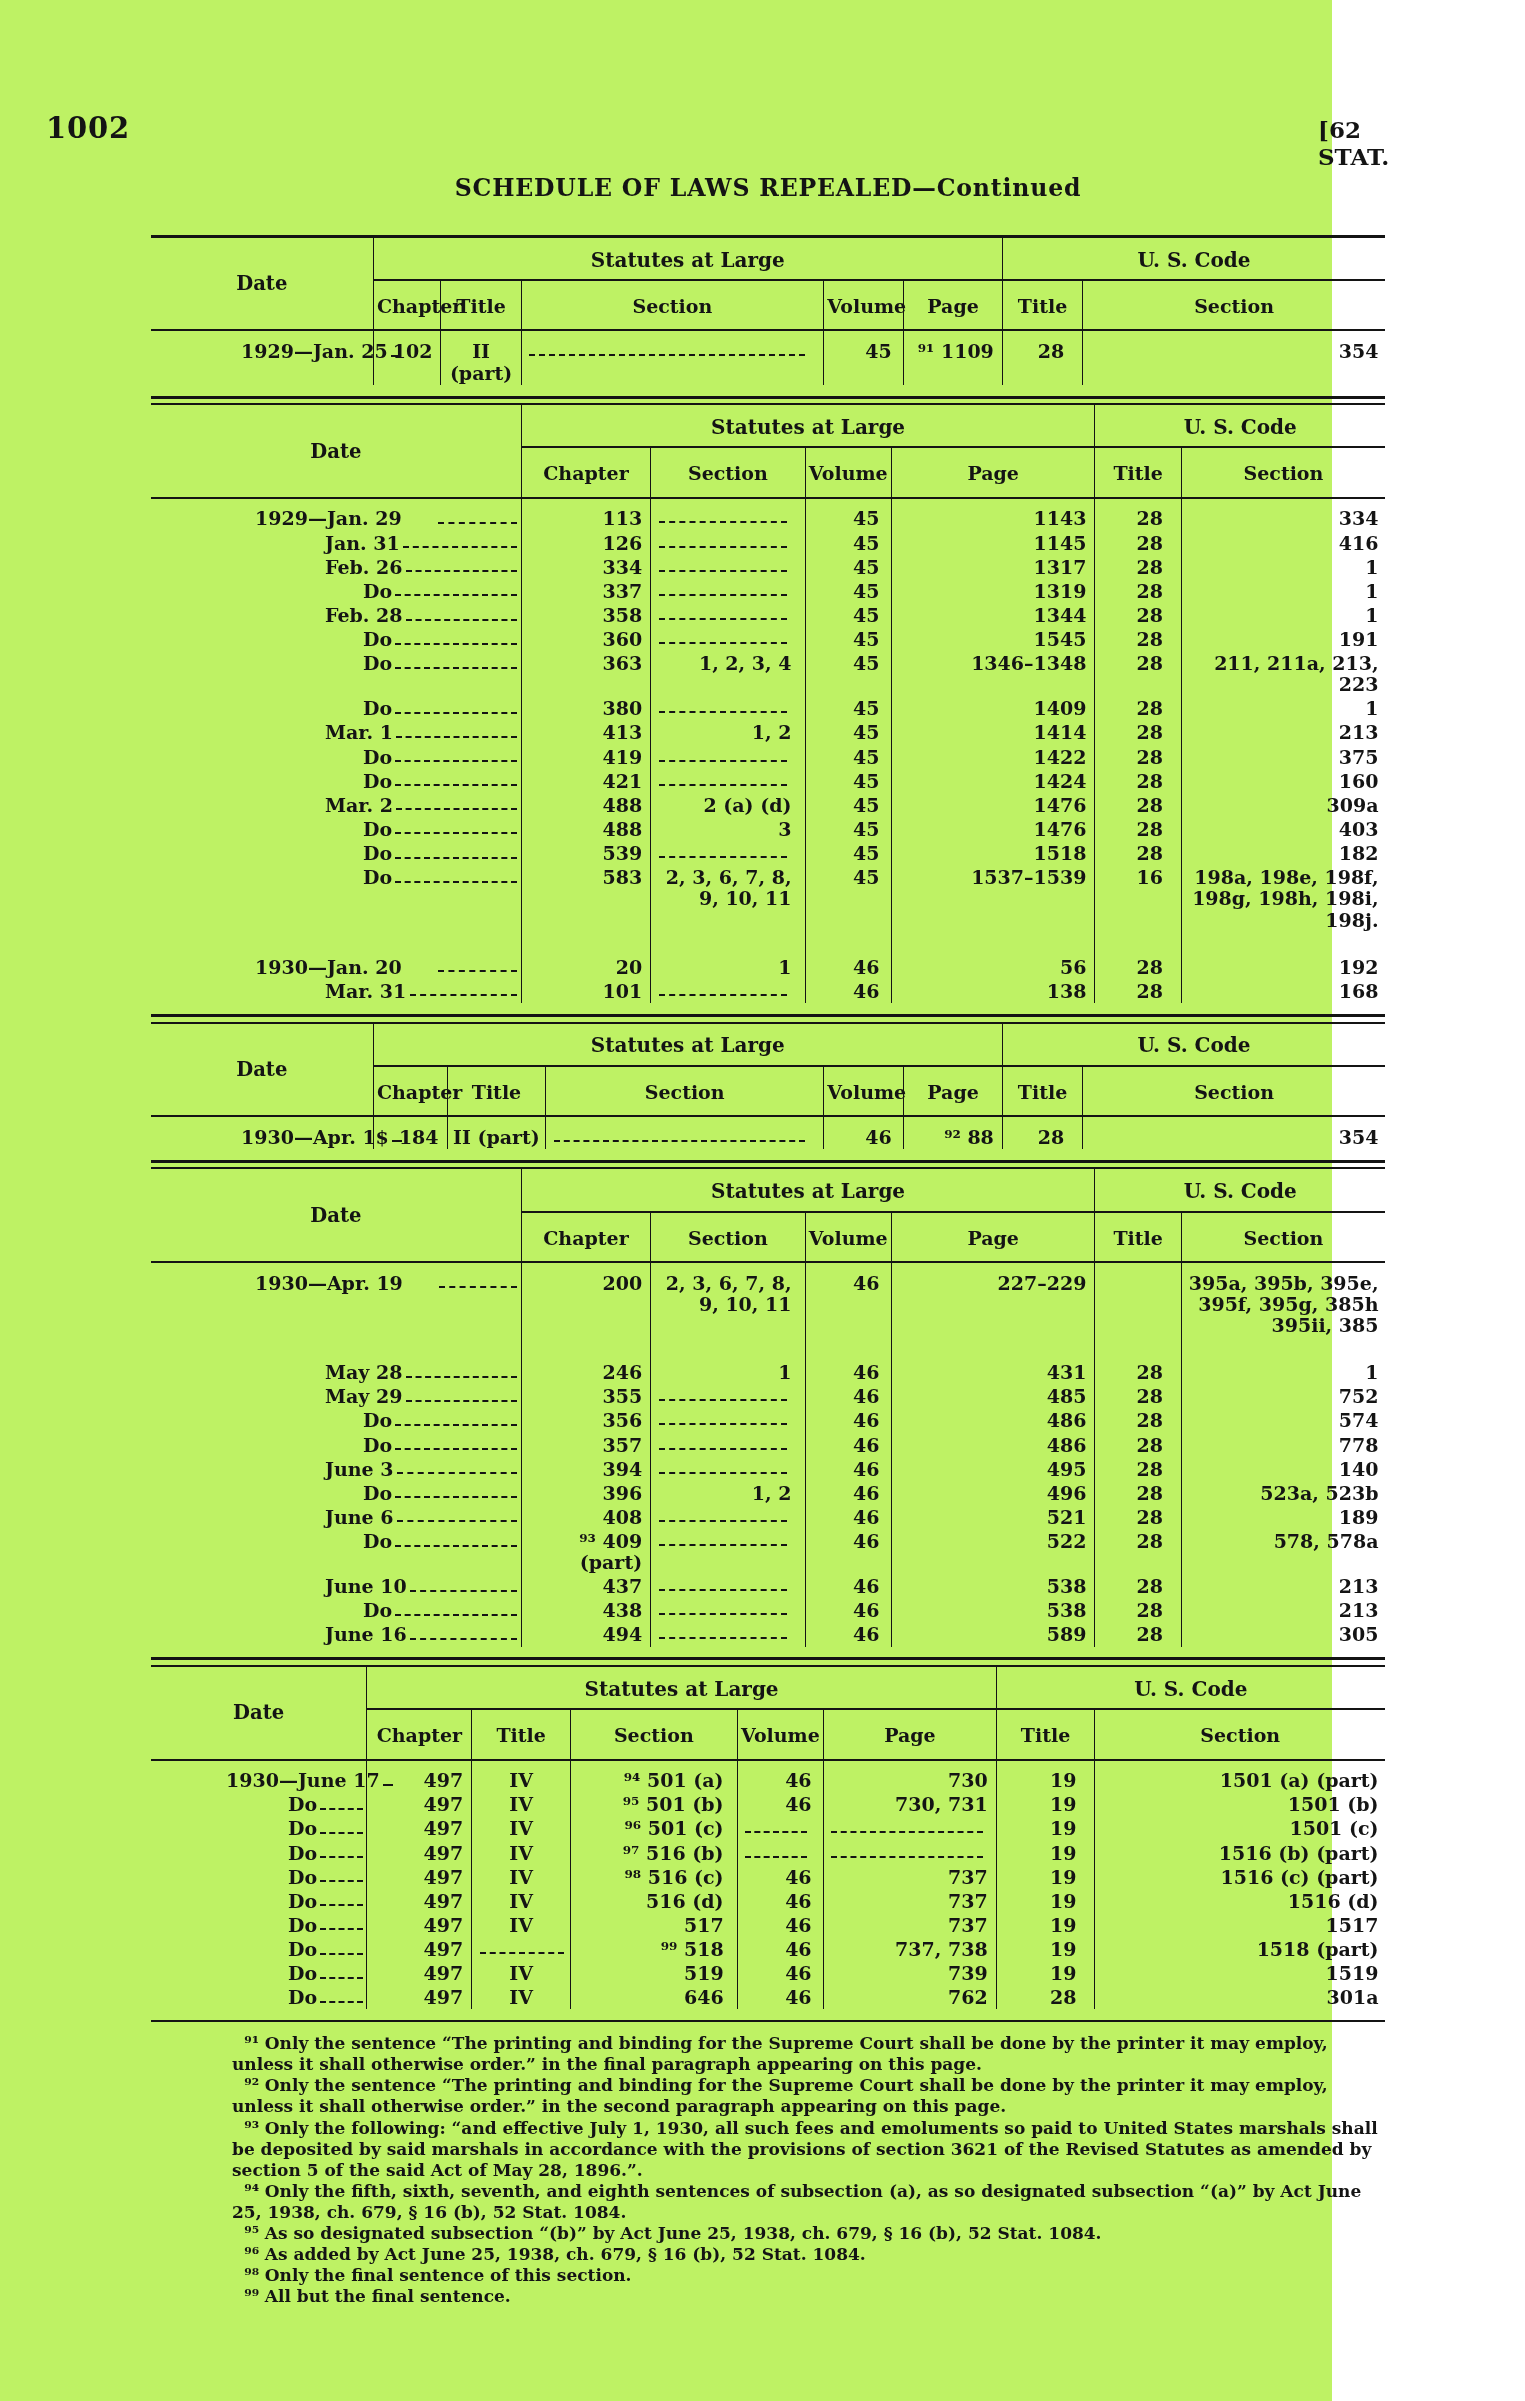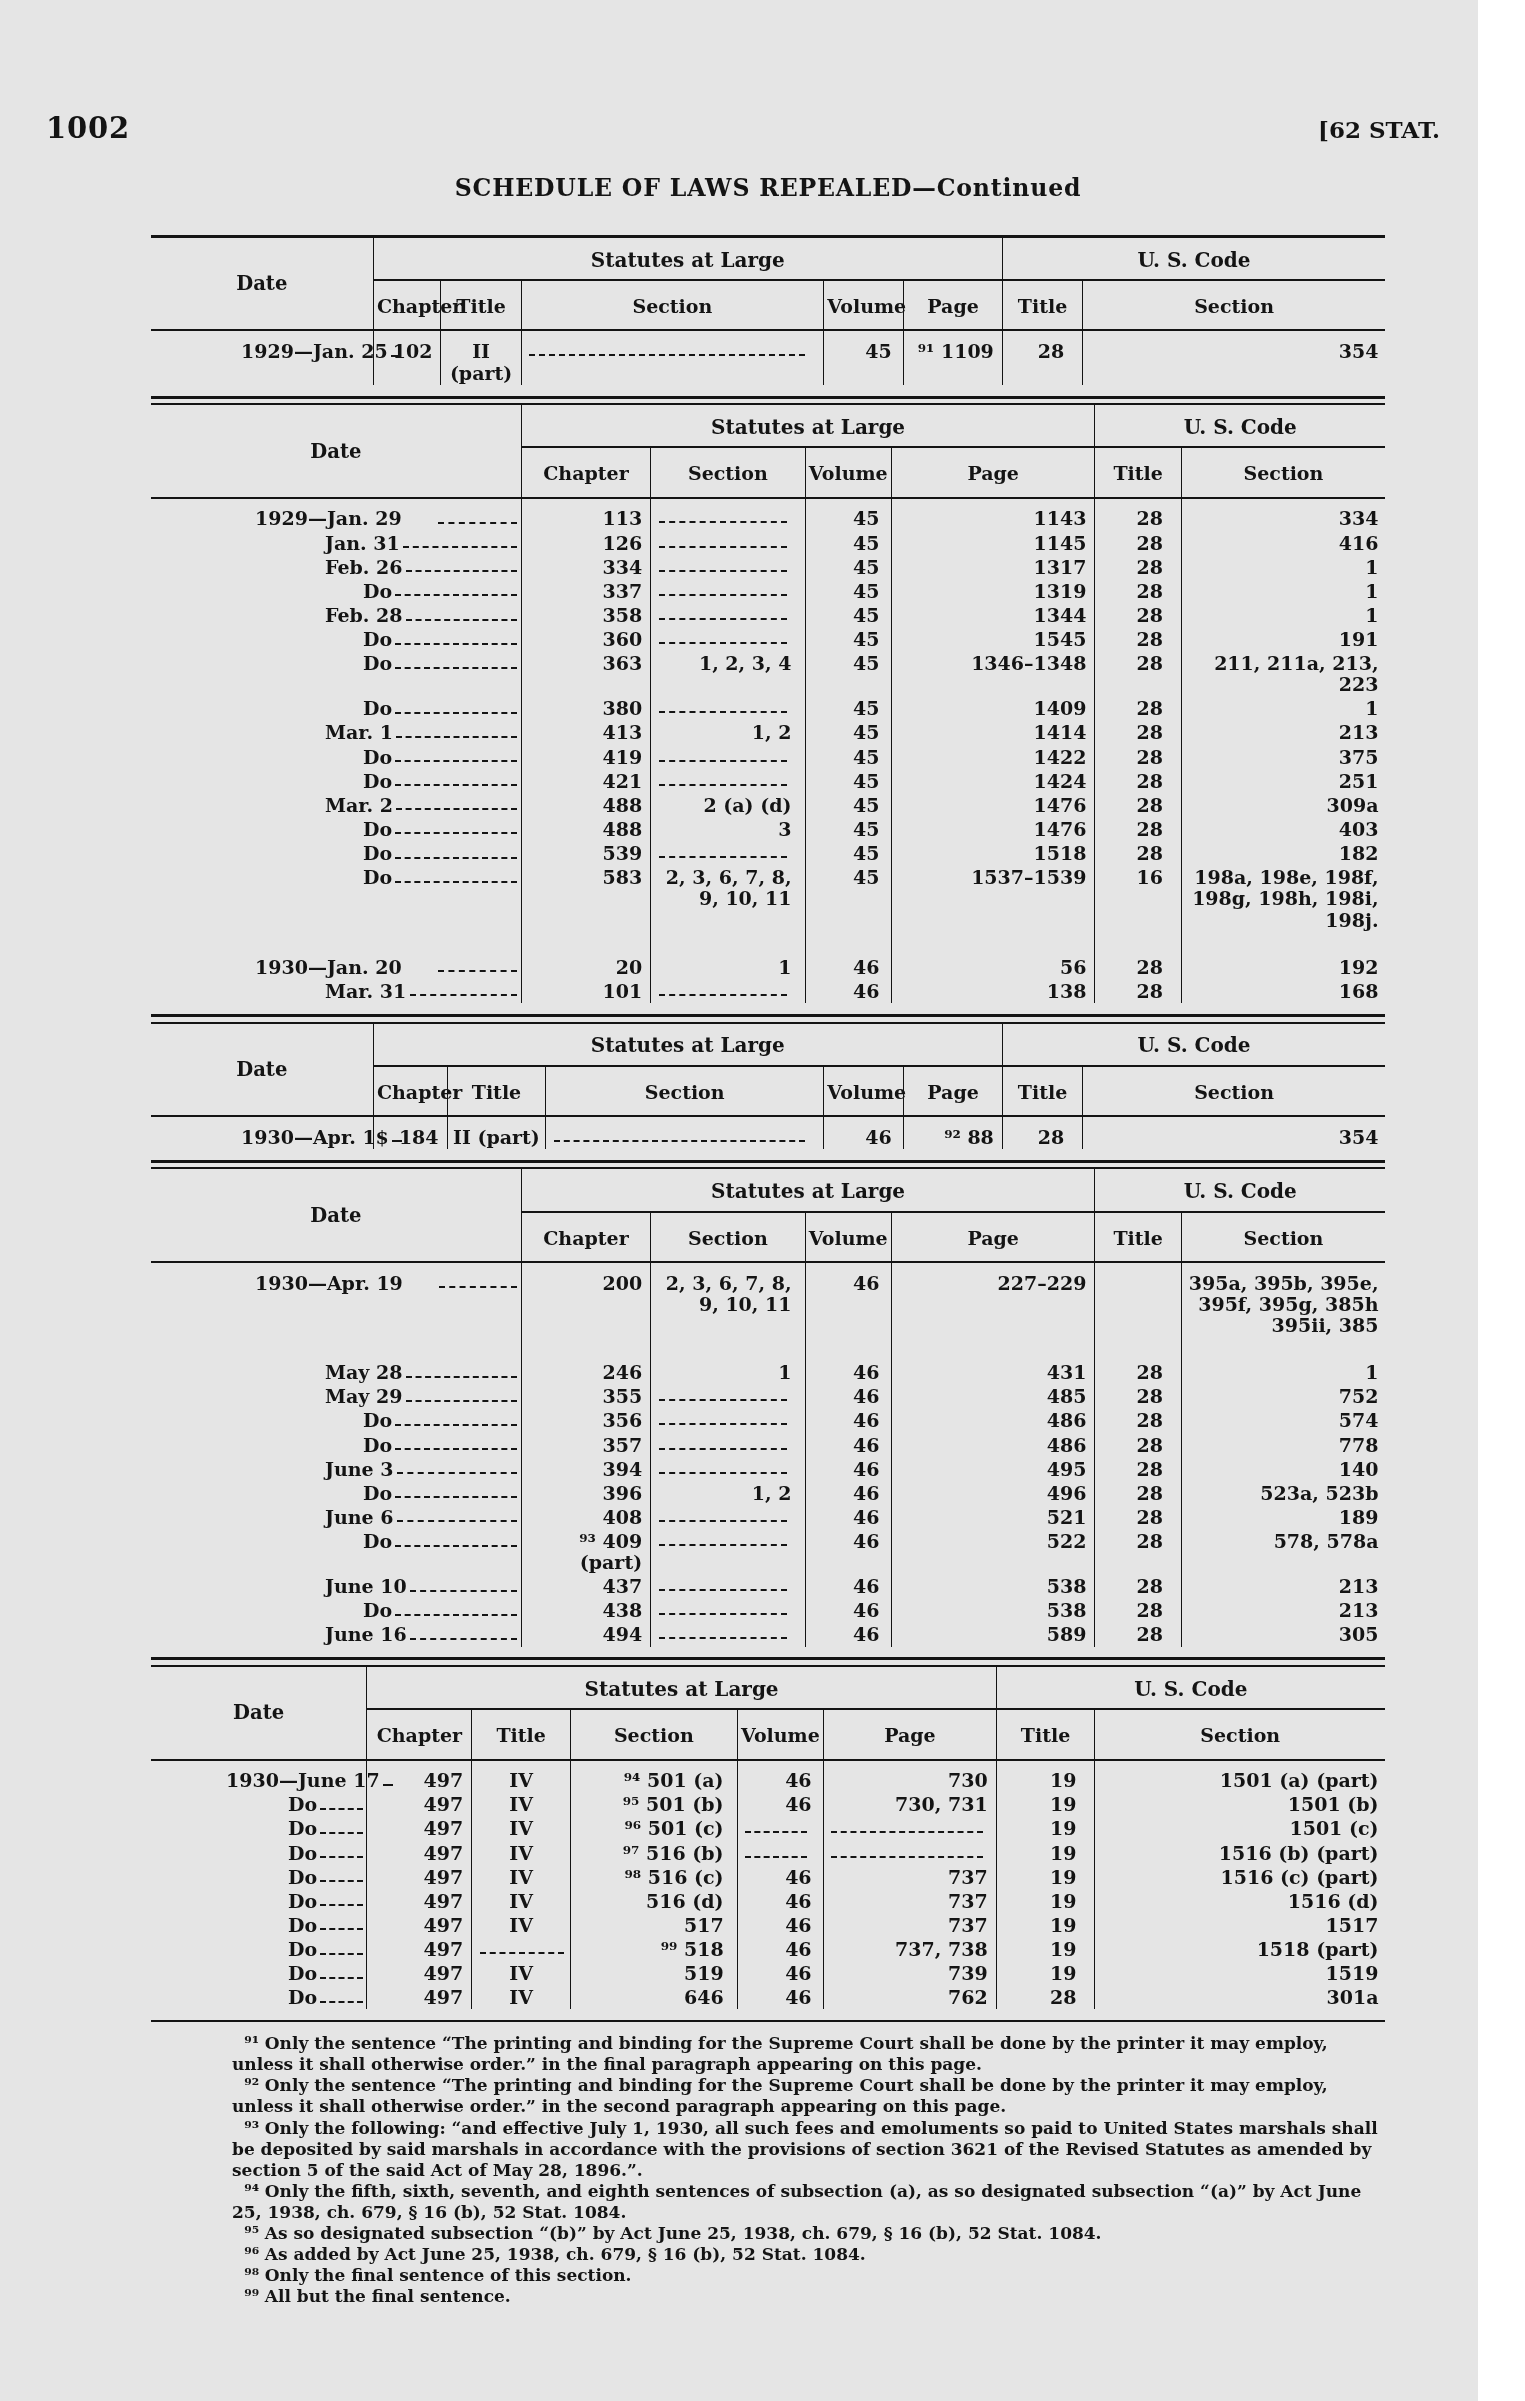--- a/index.html
+++ b/index.html
@@ -2,21 +2,21 @@
 <html style="font-size:13px"><head>
 <meta charset="utf-8">
 <title>1002 — Public Laws</title>
 <style>
   html,body{margin:0;padding:0;}
   body{
     width:1526px;height:2401px;overflow:hidden;
     background:#ffffff;color:#141414;
     font-family:"DejaVu Serif","Liberation Serif",serif;
   }
-  .page{position:relative;width:1478px;height:2401px;background:#e5e5e5;}
+  .page{position:relative;width:1332px;height:2401px;background:#bef264;}
 
   
   .hdr-num{position:absolute;left:46px;top:111px;font-size:29px;font-weight:700;letter-spacing:0.8px;}
   .hdr-center{position:absolute;left:290px;top:116px;font-size:24.4px;font-weight:700;letter-spacing:0.8px;}
   .hdr-right{position:absolute;left:1318px;top:116px;font-size:23px;font-weight:700;}
   .doc-title{position:absolute;left:151px;top:174px;width:1234px;text-align:center;
              font-size:23.6px;font-weight:700;letter-spacing:0.8px;}
 
   
   .content{position:absolute;left:151px;top:235px;width:1234px;}
@@ -292,21 +292,21 @@
               <span class="dtext">Do</span>
               <span class="leader"></span>
             </td>
             <td class="c-ch">421</td>
             <td class="c-sec">
               <span class="dashfill"></span>
             </td>
             <td class="c-vol">45</td>
             <td class="c-pg">1424</td>
             <td class="c-ust">28</td>
-            <td class="c-uss">251</td>
+            <td class="c-uss">160</td>
           </tr>
           <tr>
             <td class="c-date ind1">
               <span class="dtext">Mar. 2</span>
               <span class="leader"></span>
             </td>
             <td class="c-ch">488</td>
             <td class="c-sec">2 (a) (d)</td>
             <td class="c-vol">45</td>
             <td class="c-pg">1476</td>

